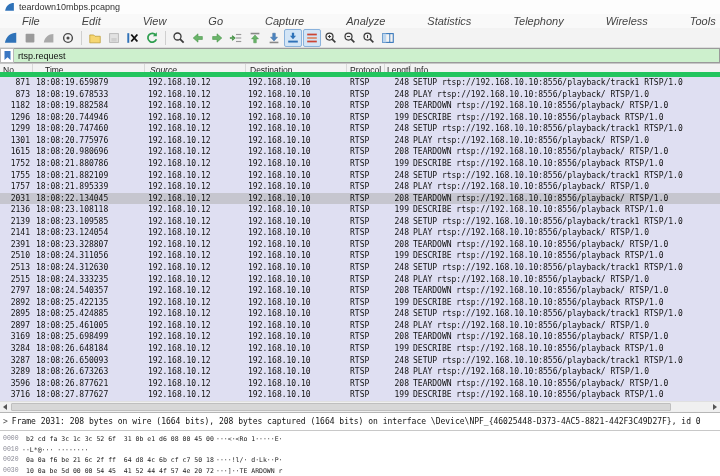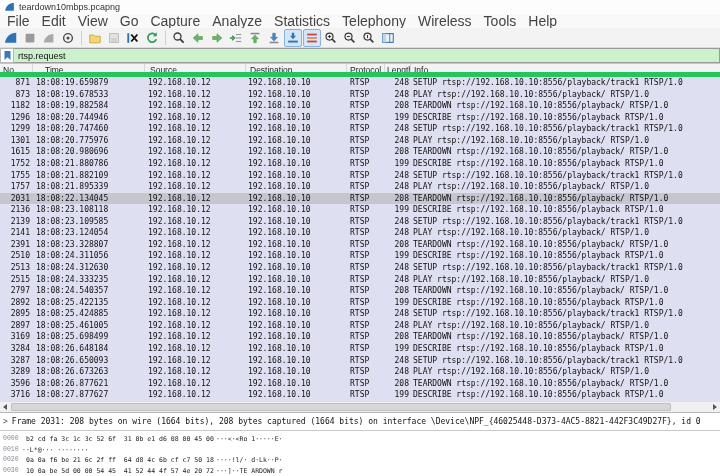--- a/index.html
+++ b/index.html
@@ -7,21 +7,21 @@
   #app { width:720px; height:476px; display:flex; flex-direction:column;
          font-family:"Liberation Sans", sans-serif; color:#222; background:#6d28d9; }
 
   
   .titlebar { height:14px; background:#fdfdfd; display:flex; align-items:center; padding-left:4px; gap:4px; flex:0 0 auto; }
   .titlebar .apptitle { font-size:9px; color:#333; }
   .fin-sm { width:11px; height:10px; }
 
   
   .menubar { height:14px; background:#f9f9f9; display:flex; align-items:center; padding-left:1px; flex:0 0 auto; }
-  .menu-item { font-size:14px; color:#444; padding:0 6px; height:14px; line-height:14px; cursor:default; }
+  .menu-item { font-size:11px; color:#444; padding:0 21px; height:14px; line-height:14px; cursor:default;font-style:italic; }
 
   
   .toolbar { height:20px; background:#f3f3f3; border-bottom:1px solid #dcdcdc; display:flex; align-items:center; padding-left:2px; gap:1px; flex:0 0 auto; }
   .tbtn { width:18px; height:18px; display:flex; align-items:center; justify-content:center; border:1px solid transparent; border-radius:2px; }
   .tbtn.pressed { background:#d3e5f6; border-color:#8ab2dc; }
   .tsep { width:1px; height:14px; background:#cfcfcf; margin:0 3px; }
   .tbtn svg { width:14px; height:14px; }
 
   
   .filterbar { height:16px; background:#f3f3f3; border-bottom:1px solid #c6c6c6; display:flex; align-items:stretch; flex:0 0 auto; }
@@ -29,21 +29,21 @@
   .bookmark-btn svg { width:9px; height:11px; }
   .filter-input { flex:1; background:#cdf0cd; border:1px solid #9a9a9a; border-left:none; font-size:9px;
                   font-family:"Liberation Sans", sans-serif; color:#111; padding:0 6px 0 4px; line-height:14px; }
 
   
   .cols { display:grid; grid-template-columns:33px 112px 101px 101px 38px 26px 1fr; }
   .plist-header { height:13px; background:#f3f3f3; border-bottom:5px solid #22c55e; flex:0 0 auto; }
   .hcell { font-size:8.5px; color:#222; line-height:12px; border-right:1px solid #d8d8d8; overflow:hidden; white-space:nowrap; }
   .hcell.h-no { padding-left:3px; }
   .hcell.h-time { padding-left:12px; }
-  .hcell.h-src { padding-left:5px; }
+  .hcell.h-src { padding-left:5px;font-style:italic; }
   .hcell.h-dst { padding-left:4px; }
   .hcell.h-proto { padding-left:3px; }
   .hcell.h-len { padding-left:2px; }
   .hcell.h-info { padding-left:3px; border-right:none; }
 
   .plist-body { height:324px; overflow:hidden; background:#fff; flex:0 0 auto; }
   .prow { height:11.57px; background:#dfdff2; font-family:"DejaVu Sans Mono", monospace; font-size:8px; line-height:11.6px; color:#101010; white-space:nowrap; }
   .prow.selected { background:#c6c6cf; }
   .pc { overflow:hidden; white-space:pre; }
   .pc.c-no { text-align:right; padding-right:3px; }

